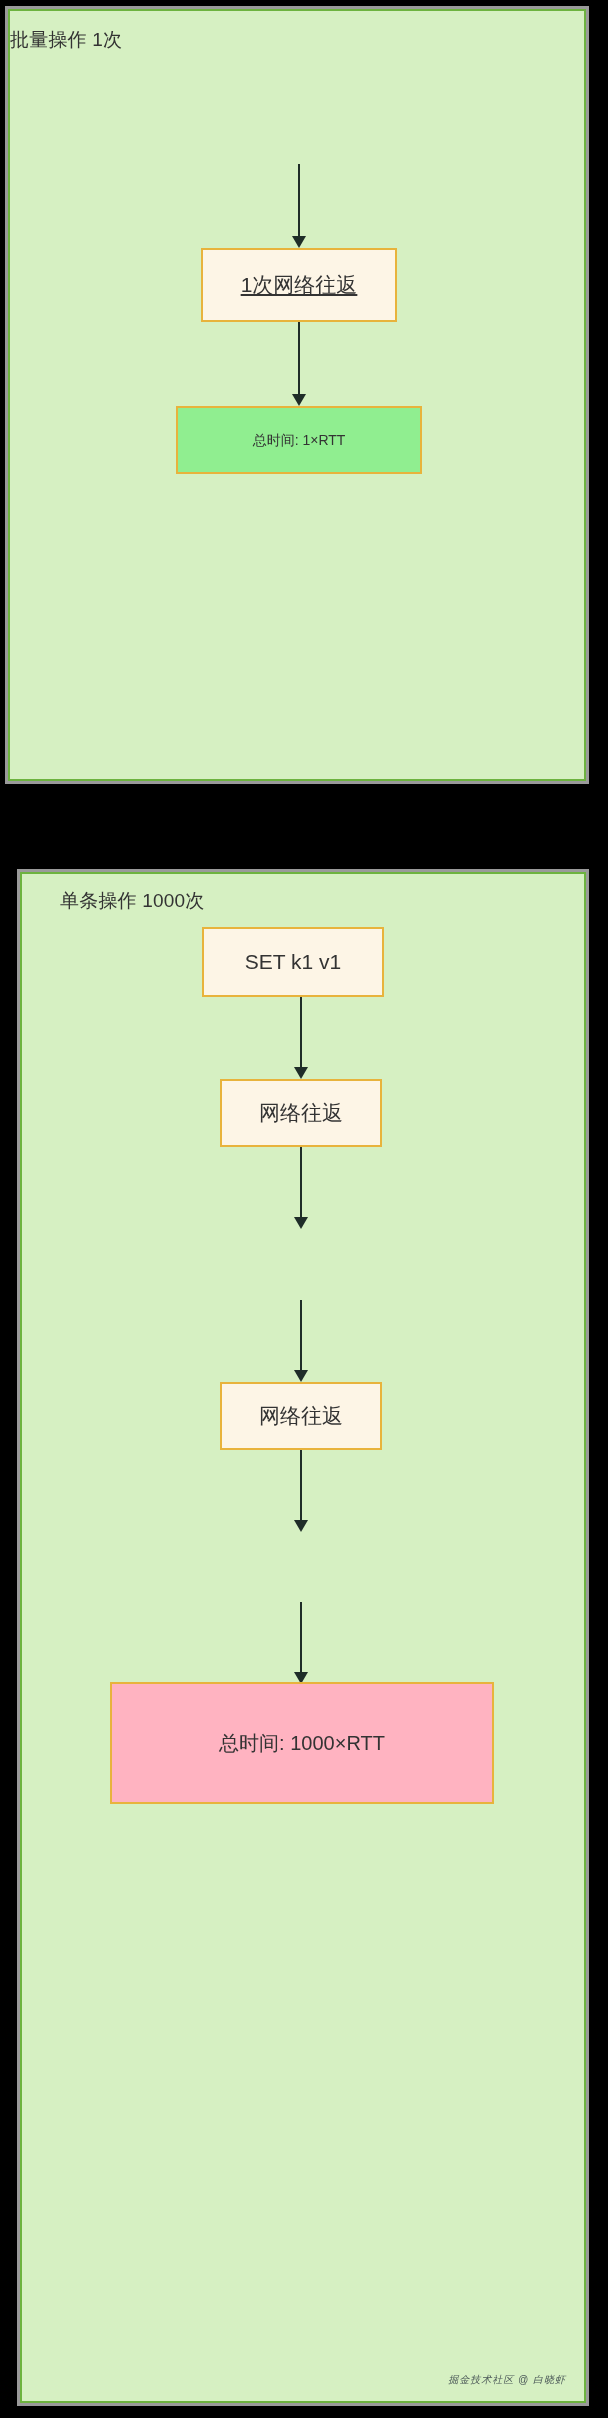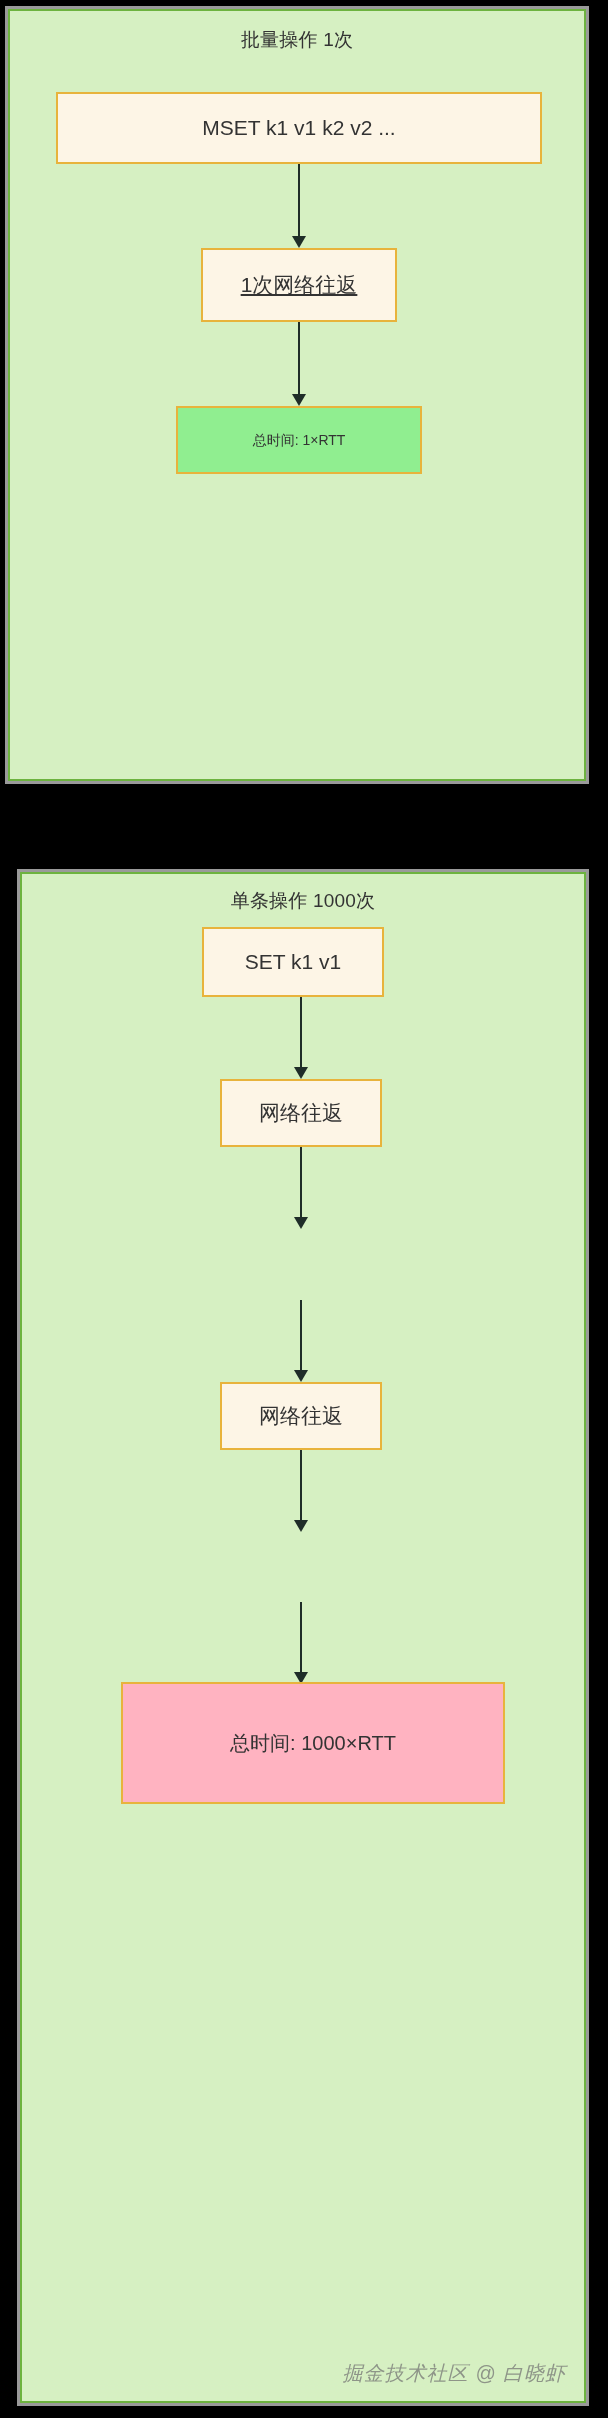--- a/index.html
+++ b/index.html
@@ -39,28 +39,27 @@
     left: 20px;
     top: 872px;
     width: 566px;
     height: 1531px;
   }
 
   .panel-title {
     position: absolute;
     left: 0;
     right: 0;
-    text-align: center;
     font-size: 19px;
     color: #333333;
     letter-spacing: 0.2px;
     white-space: nowrap;
   }
   .panel-1 .panel-title { top: 16px; }
-  .panel-2 .panel-title { top: 14px; }
+  .panel-2 .panel-title { top: 14px; margin-left: 38px; }
 
   
   .node {
     position: absolute;
     box-sizing: border-box;
     display: flex;
     align-items: center;
     justify-content: center;
     border: 2px solid #e8b33c;
     background: #fdf5e6;
@@ -99,38 +98,37 @@
     border-left: 7px solid transparent;
     border-right: 7px solid transparent;
     border-top: 12px solid #1f2d28;
   }
 
   
   .watermark {
     position: absolute;
     right: 18px;
     bottom: 14px;
-    font-size: 20px;
-    color: #737373;
+    font-size: 10px;
+    color: #0f172a;
     opacity: 0.72;
     font-style: italic;
     white-space: nowrap;
     letter-spacing: 1px;
   }
 </style>
 </head>
 <body>
 
 <div class="page">
 
   <div class="panel panel-1">
 
     <div class="panel-title">批量操作 1次</div>
 
-    <div class="node" style="left:46px; top:81px; width:486px; height:72px;">MSET k1 v1 k2 v2 ...</div>
 
     <div class="arrow" style="left:280px; top:153px; height:84px;">
       <div class="shaft" style="height:72px;"></div>
       <div class="head" style="top:72px;"></div>
     </div>
 
     <div class="node" style="left:191px; top:237px; width:196px; height:74px;text-decoration:underline;">1次网络往返</div>
 
     <div class="arrow" style="left:280px; top:311px; height:84px;">
       <div class="shaft" style="height:72px;"></div>
@@ -170,18 +168,18 @@
       <div class="shaft" style="height:70px;"></div>
       <div class="head" style="top:70px;"></div>
     </div>
 
 
     <div class="arrow" style="left:270px; top:728px; height:82px;">
       <div class="shaft" style="height:70px;"></div>
       <div class="head" style="top:70px;"></div>
     </div>
 
-    <div class="node result-pink" style="left:88px; top:808px; width:384px; height:122px;margin-left:11px;">总时间: 1000×RTT</div>
+    <div class="node result-pink" style="left:88px; top:808px; width:384px; height:122px;">总时间: 1000×RTT</div>
 
     <div class="watermark">掘金技术社区 @ 白晓虾</div>
   </div>
 
 </div>
 
 </body></html>

